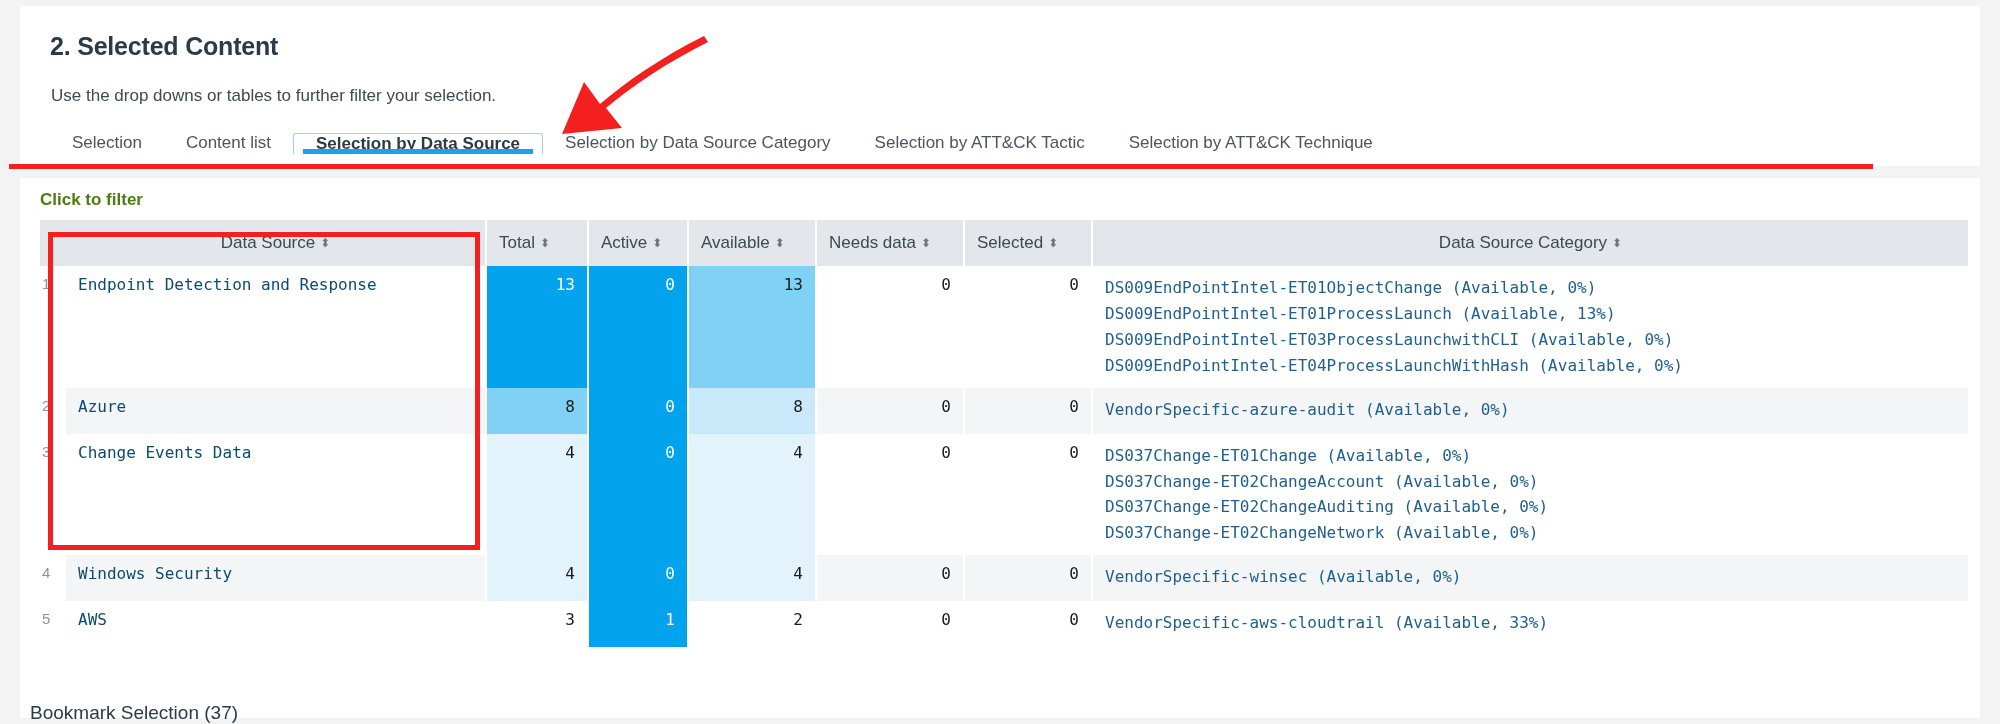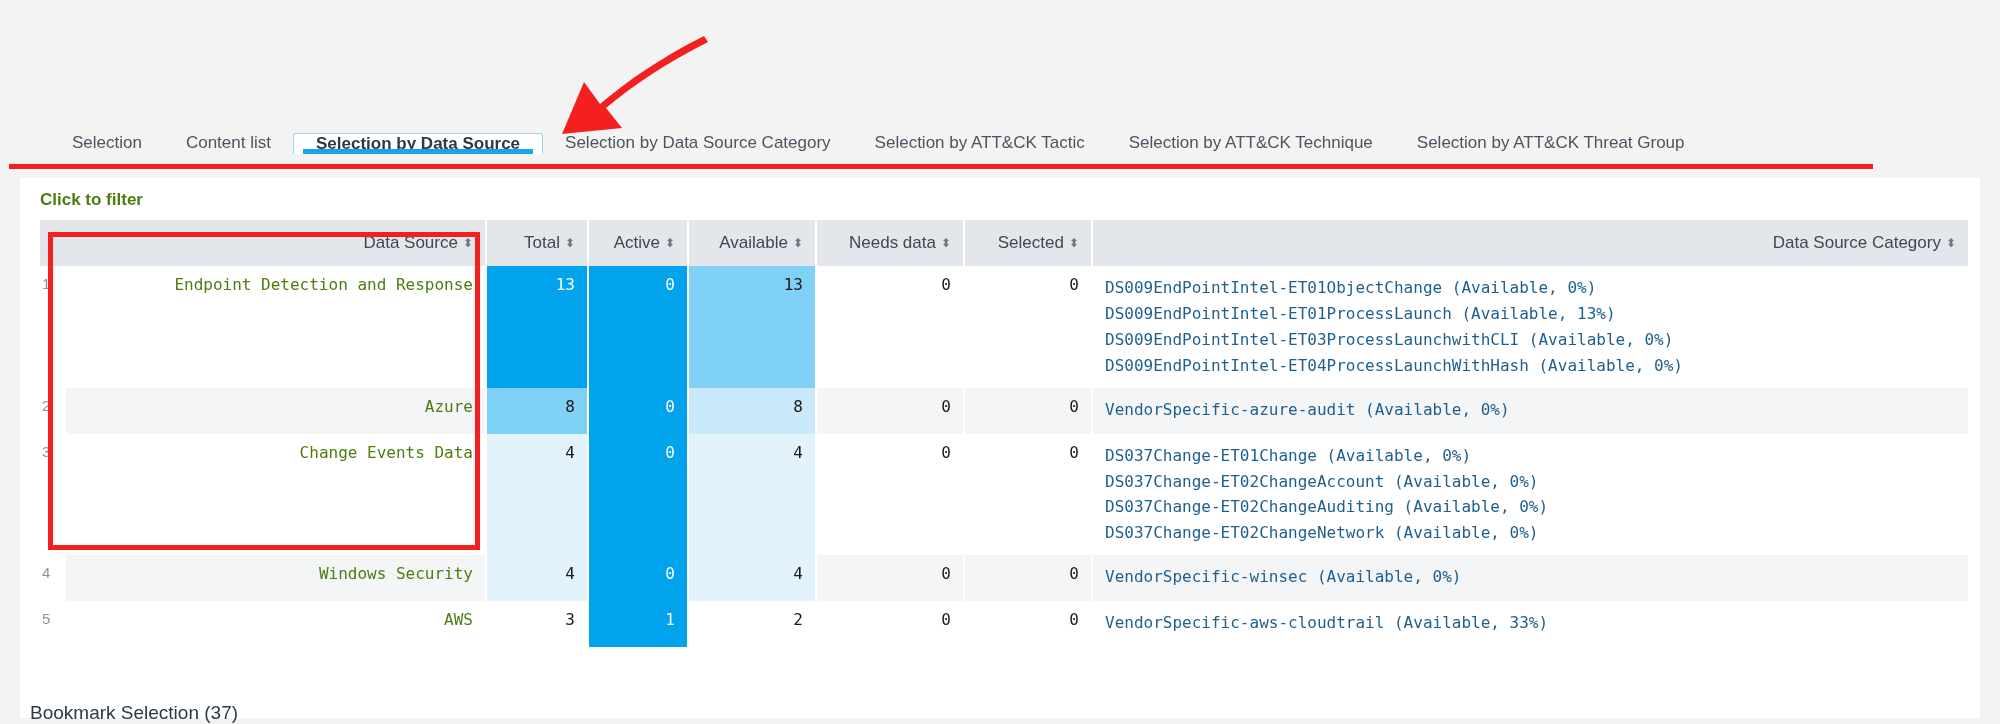--- a/index.html
+++ b/index.html
@@ -142,22 +142,22 @@
     color: #3c4a54;
     font-size: 17px;
     font-weight: normal;
     height: 46px;
     padding: 0 12px;
     border-right: 2px solid #ffffff;
     vertical-align: middle;
     cursor: pointer;
     white-space: nowrap;
   }
-  table.grid th.num { text-align: right; }
-  table.grid th.left { text-align: right; }
+  table.grid th.num { text-align: left; }
+  table.grid th.left { text-align: center; }
   table.grid th.idx { width: 26px; padding: 0; border-right: none; }
 
   .sort-ico {
     display: inline-block;
     margin-left: 5px;
     font-size: 12px;
     line-height: 1;
     color: #6a7682;
     transform: translateY(-1px);
   }
@@ -179,21 +179,21 @@
     text-align: left;
     border-right: none;
     background: transparent !important;
   }
   table.grid td.num {
     text-align: right;
     color: #1a1a1a;
     font-weight: normal;
   }
   table.grid td.num.onblue { color: #ffffff; }
-  table.grid td.src { color: #4d7c0f; text-align: right; }
+  table.grid td.src { color: #0c4a6e; }
   table.grid td.cat { color: #1f5f8f; line-height: 1.62; }
 
   tr.r-odd td  { background: #ffffff; }
   tr.r-even td { background: #f4f5f6; }
 
   
   .h-dark  { background: #00a3ec !important; }
   .h-mid   { background: #7fd1f5 !important; }
   .h-light { background: #c9e9fa !important; }
   .h-pale  { background: #e3f3fc !important; }
@@ -217,43 +217,44 @@
     font-size: 19px;
     color: #2b3a47;
     text-align: right;
   }
 </style>
 </head>
 <body>
 
 <div class="page">
 
+  <div class="card">
+    <div class="section-title">2. Selected Content</div>
+    <div class="section-sub">Use the drop downs or tables to further filter your selection.</div>
+  </div>
 
   <div class="tabs">
     <div class="tab">
       <span>Selection</span>
     </div>
     <div class="tab">
       <span>Content list</span>
     </div>
     <div class="tab active">
       <span>Selection by Data Source</span>
       <span class="tab-underline"></span>
     </div>
     <div class="tab">
       <span>Selection by Data Source Category</span>
     </div>
     <div class="tab">
       <span>Selection by ATT&amp;CK Tactic</span>
     </div>
     <div class="tab">
       <span>Selection by ATT&amp;CK Technique</span>
-    </div>
-    <div class="tab">
-      <span>Selection by ATT&amp;CK Threat Group</span>
     </div>
   </div>
 
   <div class="tab-red-rule"></div>
 
   <svg class="arrow" viewBox="0 0 170 110">
     <path d="M164 6 C120 28, 86 52, 60 74 L44 52 L22 104 L82 98 L66 78 C92 56, 128 32, 168 12 Z" fill="#f42020"></path>
   </svg>
 
   <div class="panel">

